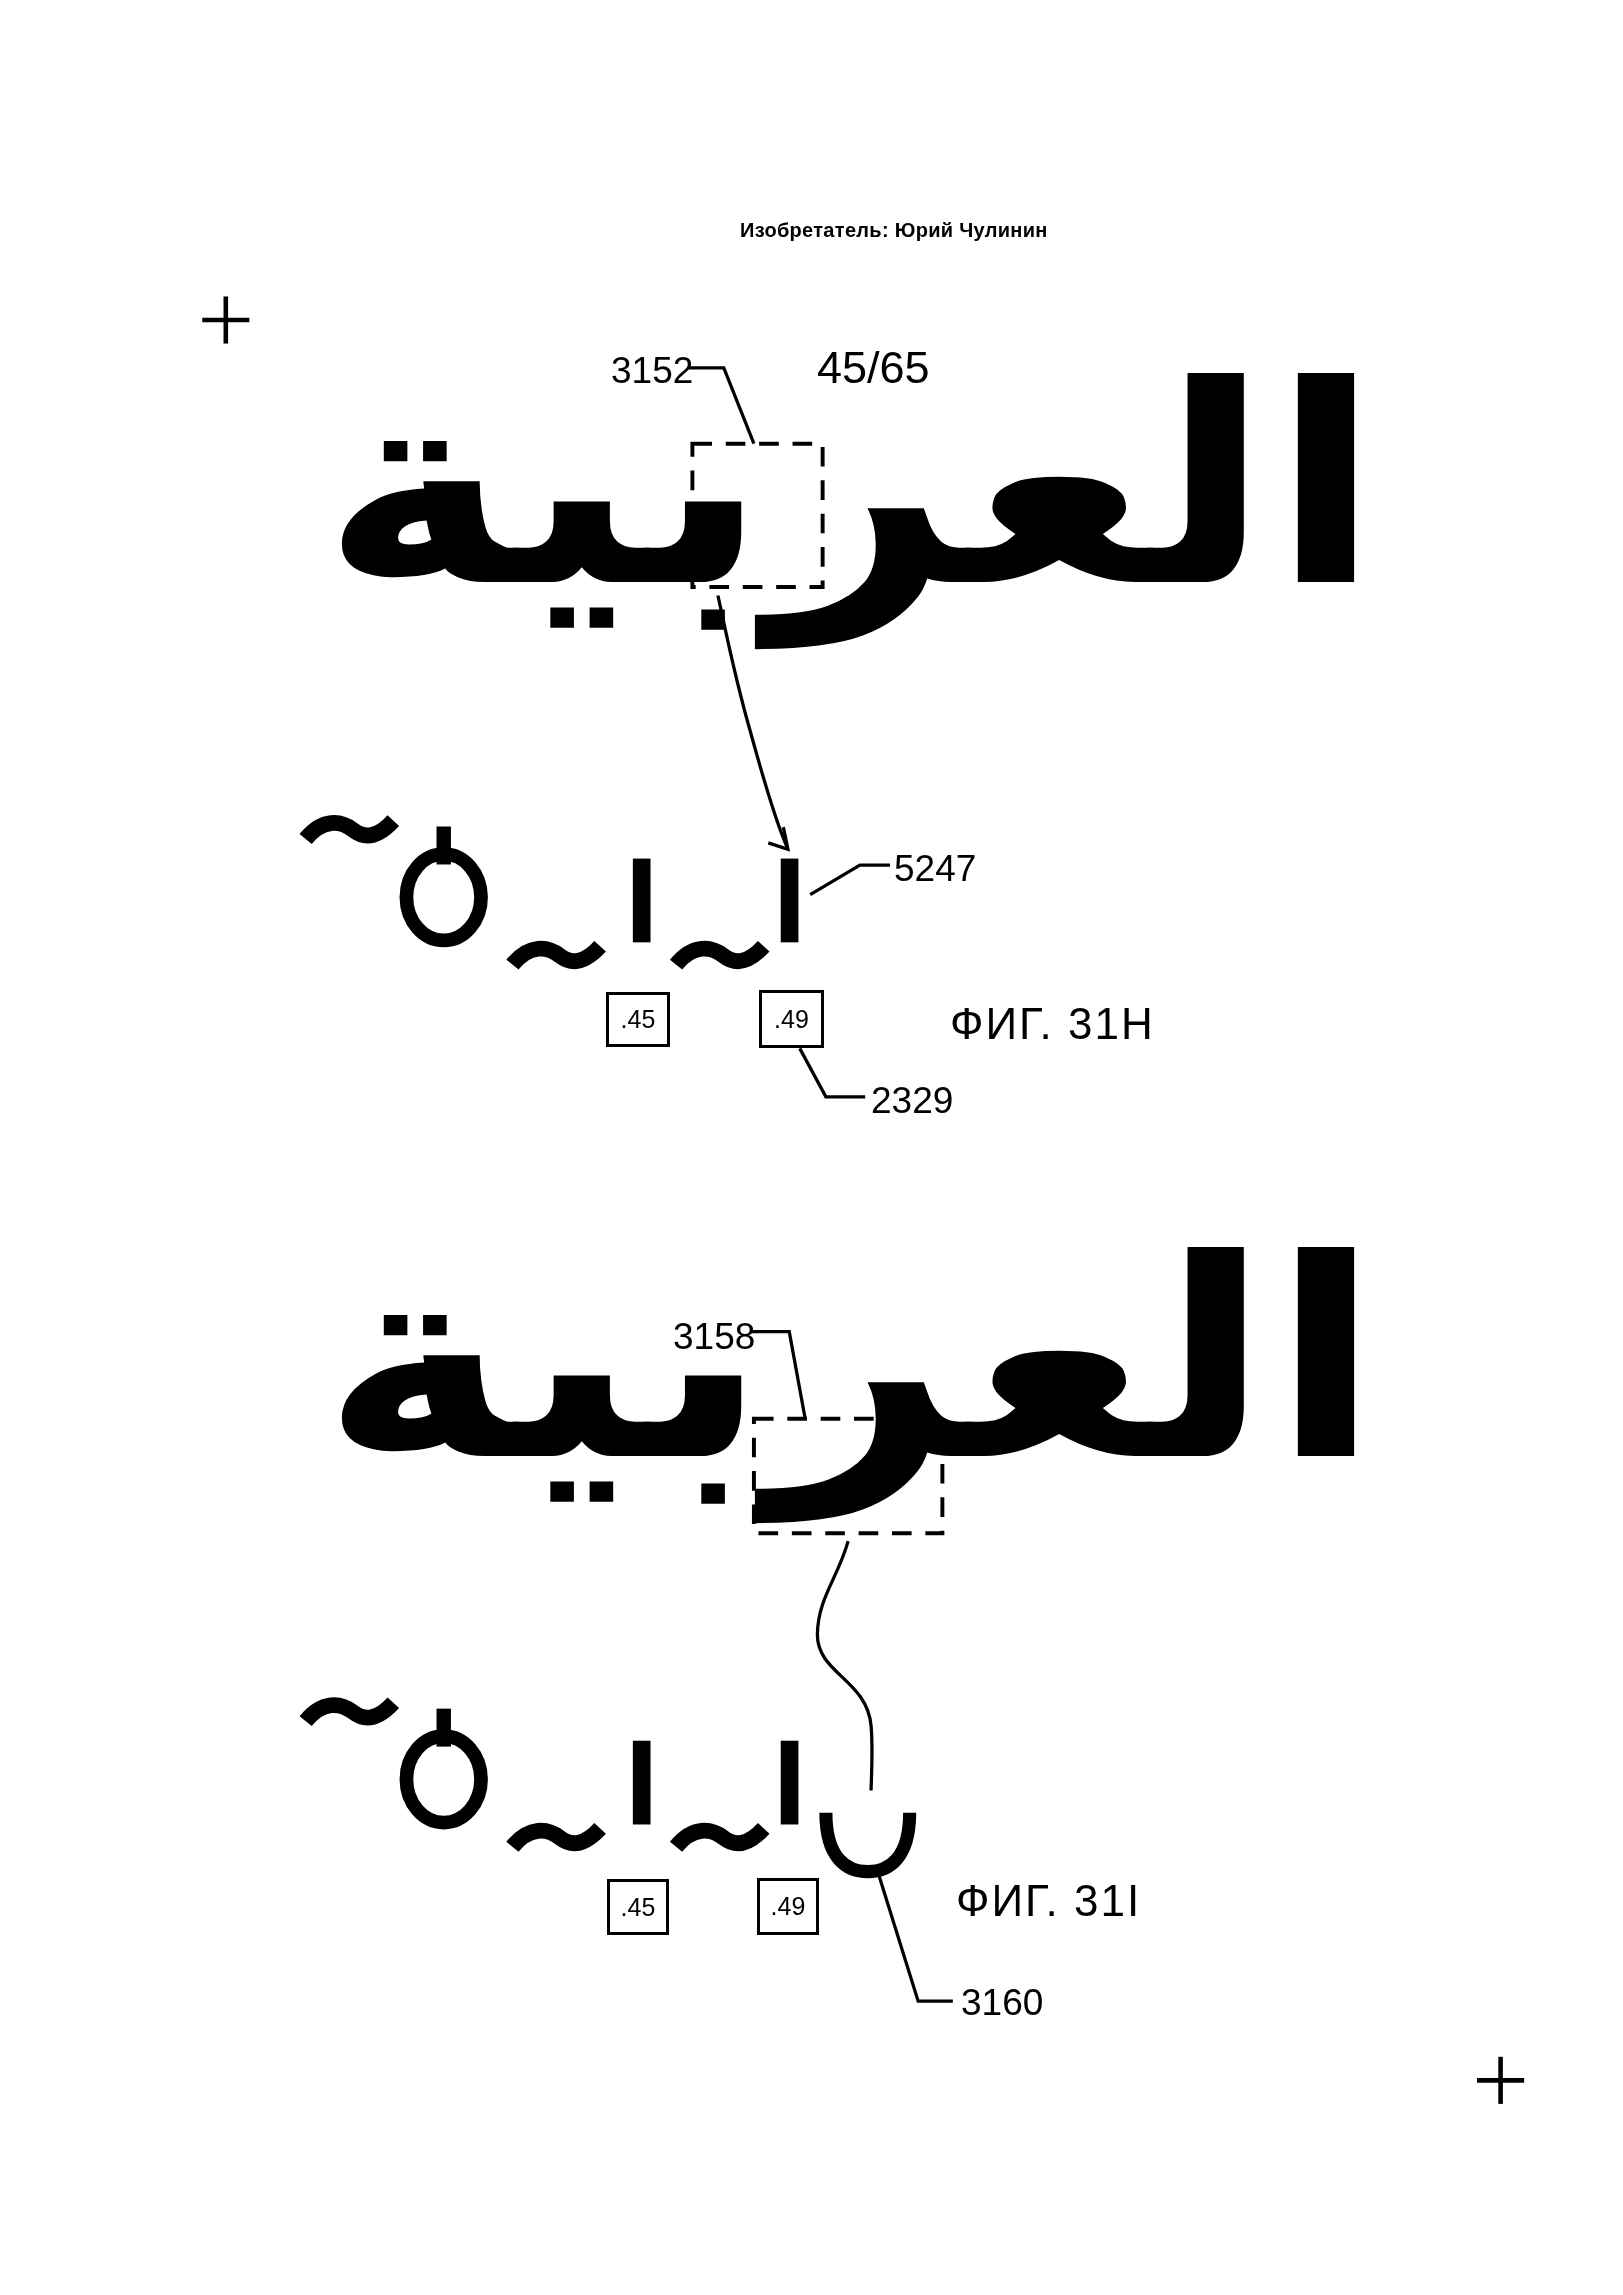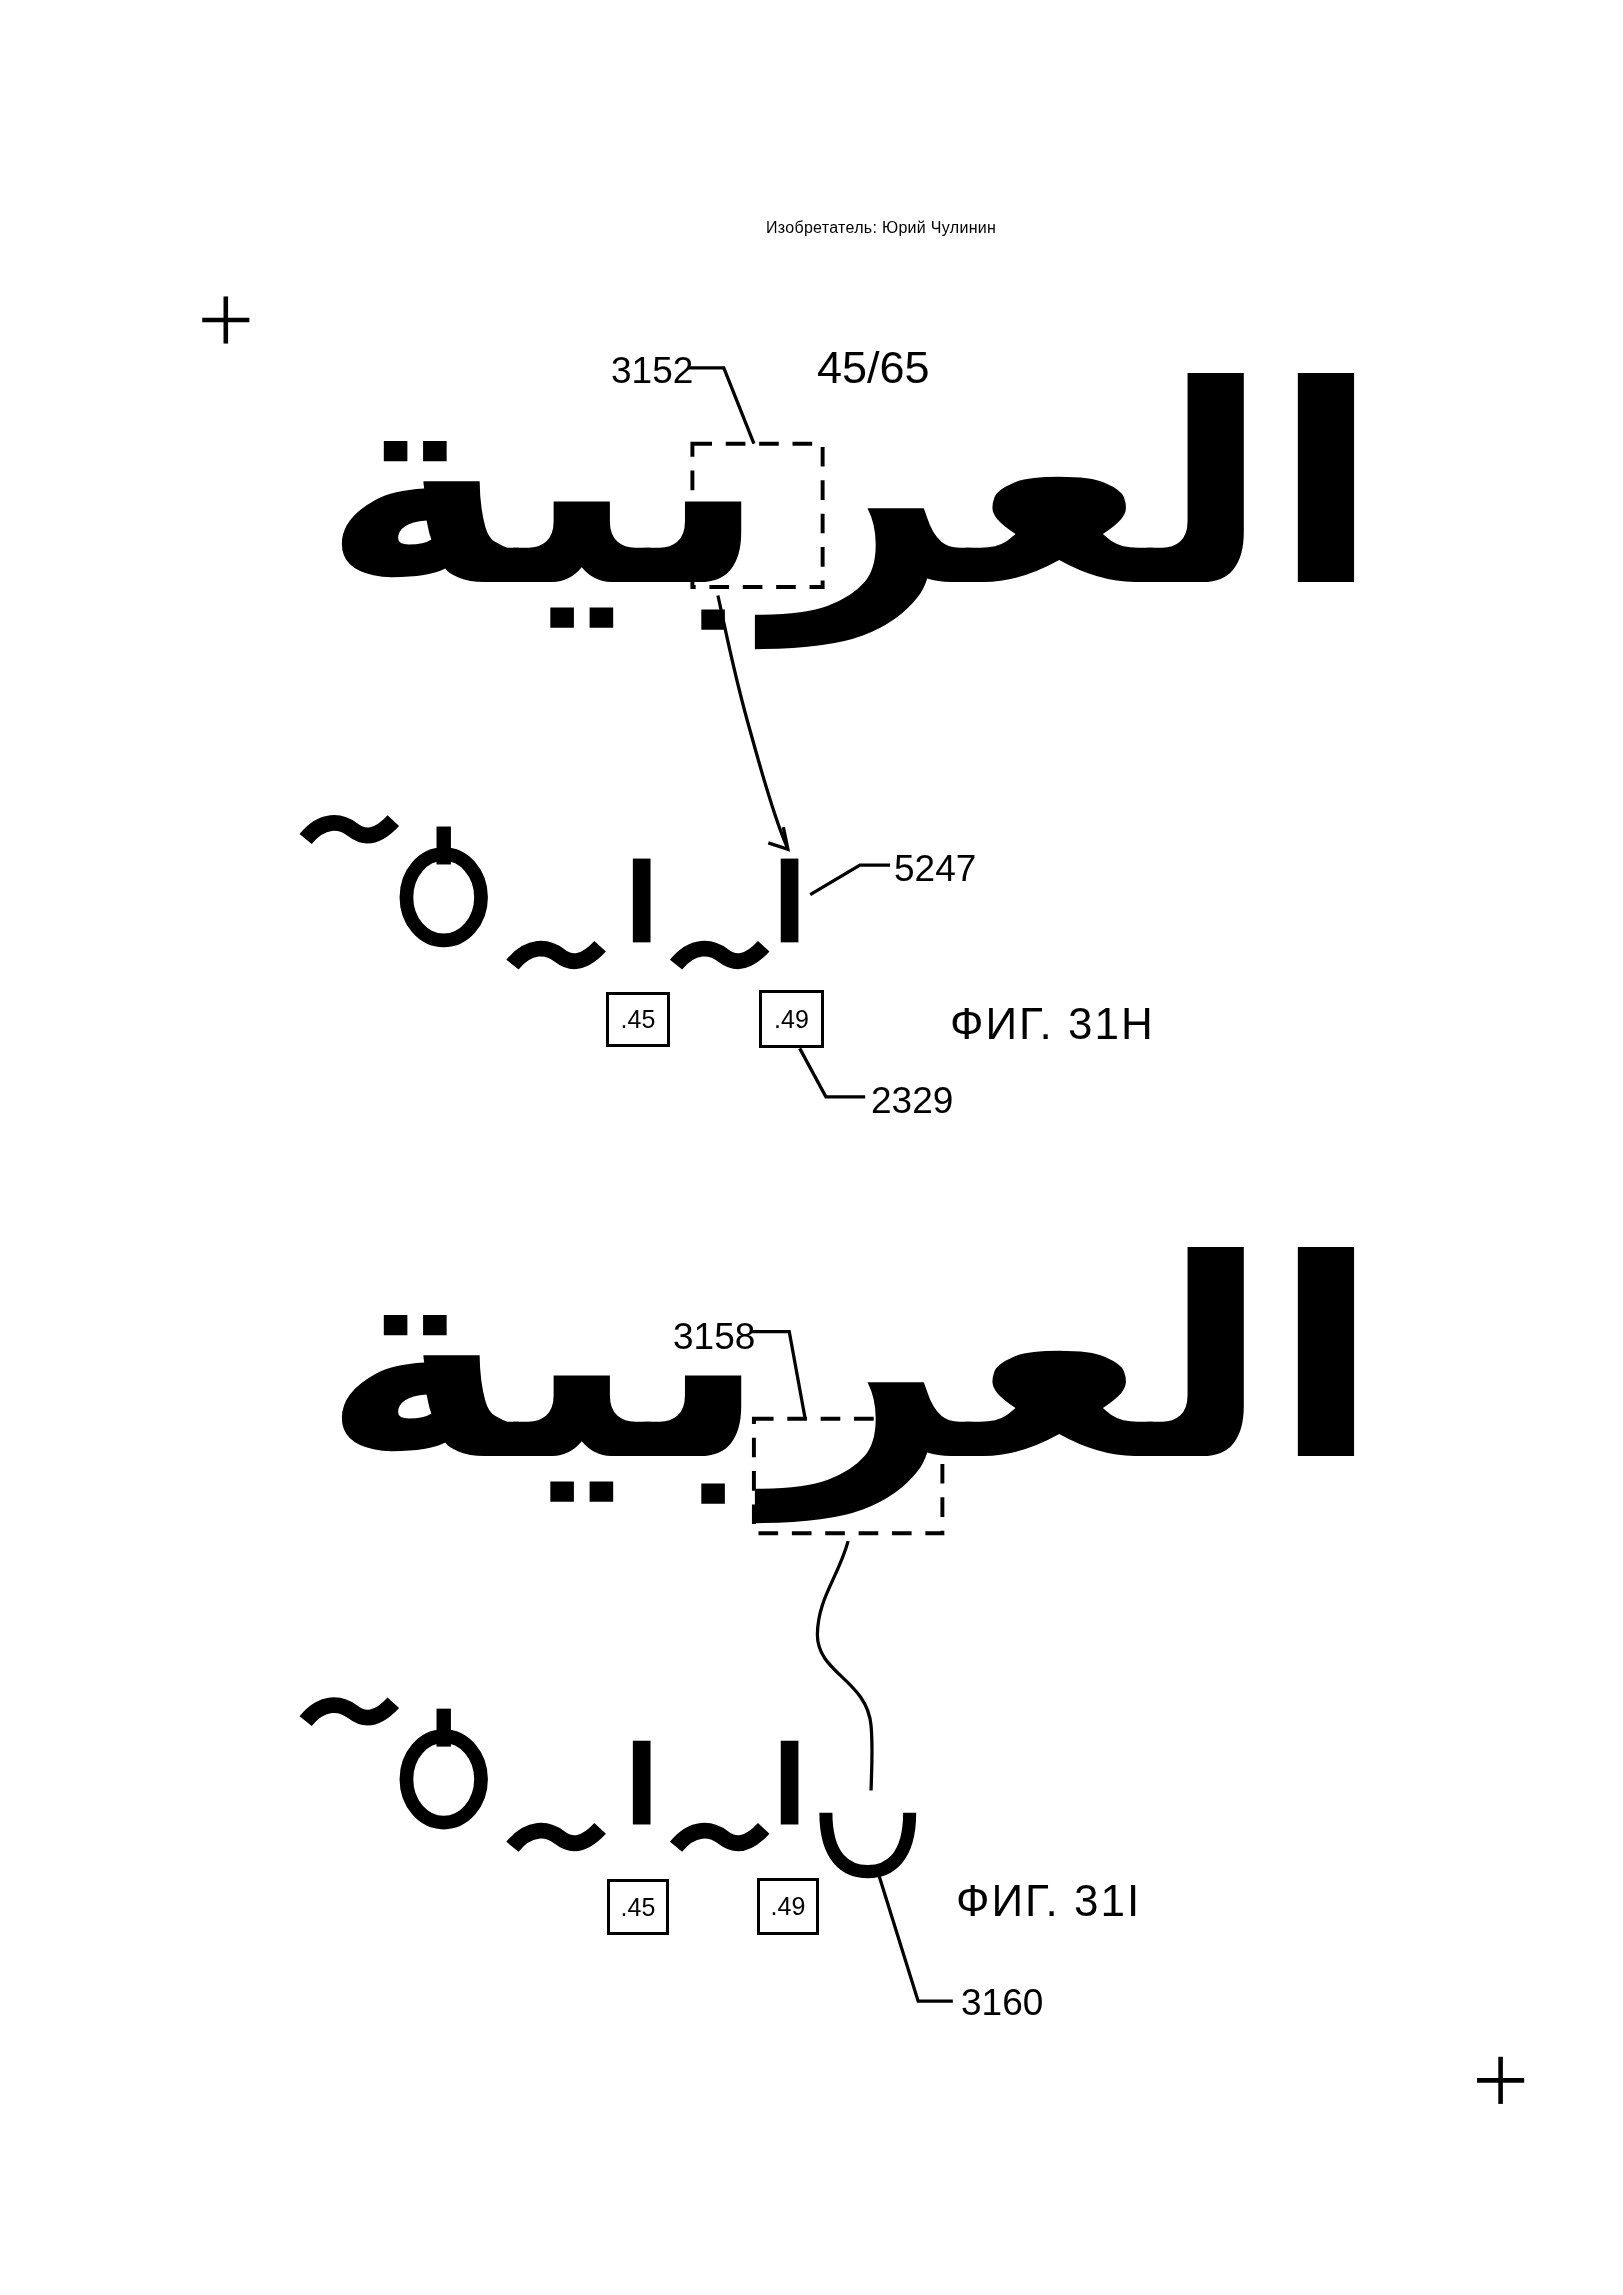--- a/index.html
+++ b/index.html
@@ -5,21 +5,21 @@
   html,body{margin:0;padding:0;}
   body{
     width:1623px;height:2295px;
     background:#ffffff;
     position:relative;
     overflow:hidden;
     font-family:"Liberation Sans",sans-serif;
     color:#000;
   }
   .label{position:absolute;white-space:nowrap;color:#000;}
-  .header-label{font-size:16px;font-weight:normal;letter-spacing:0.3px;margin-left:26px;}
+  .header-label{font-size:20px;font-weight:bold;letter-spacing:0.3px;}
   .page-number{font-size:45px;}
   .ref-number{font-size:37px;text-align:right;}
   .fig-caption{font-size:44px;letter-spacing:2px;}
   .value-box{
     position:absolute;
     border:3.9px solid #000;
     display:flex;align-items:center;justify-content:center;
     font-size:25px;
     box-sizing:border-box;
     background:#fff;

